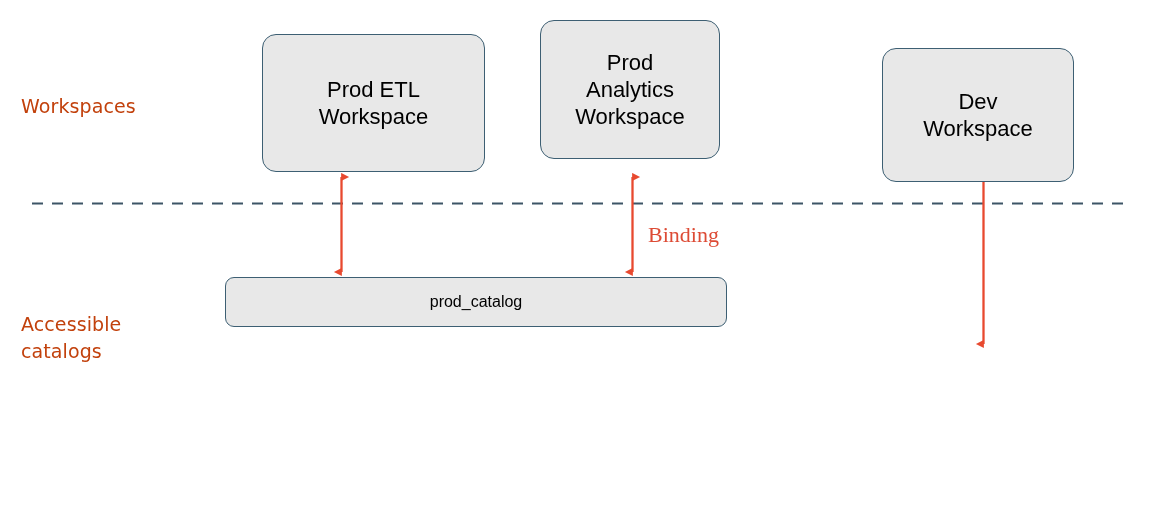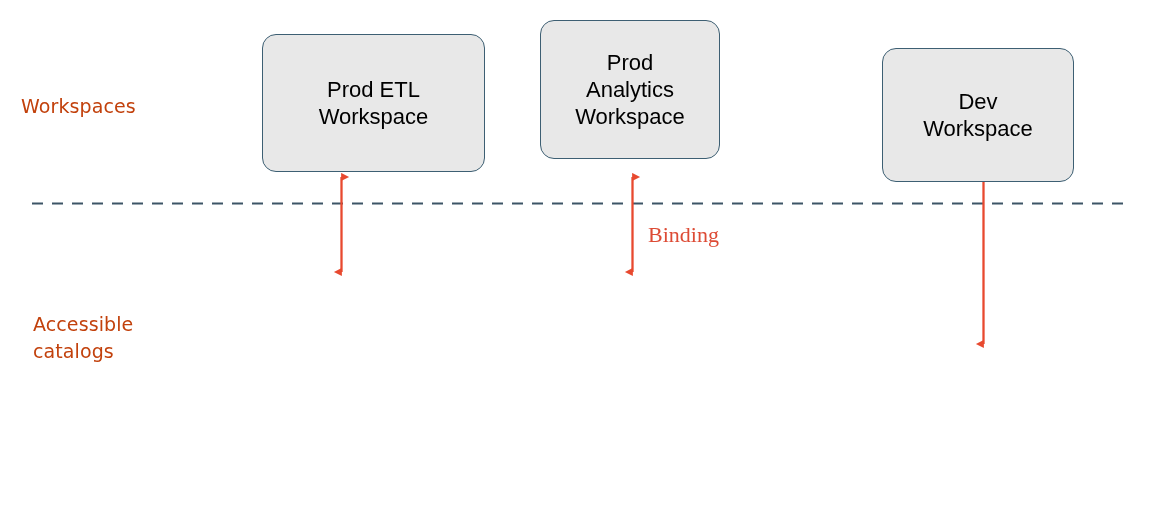--- a/index.html
+++ b/index.html
@@ -37,21 +37,21 @@
   .row-label {
     position: absolute;
     color: #c2410c;
     font-family: "DejaVu Sans", sans-serif;
     font-size: 19px;
     line-height: 27px;
     letter-spacing: 0.1px;
     white-space: pre-line;
   }
   #label-workspaces { left: 21px; top: 93px; }
-  #label-catalogs   { left: 21px; top: 311px; margin-left: 12px; }
+  #label-catalogs   { left: 21px; top: 311px; }
 
   
   .node {
     position: absolute;
     box-sizing: border-box;
     background: #e8e8e8;
     border: 1.6px solid #3d5f73;
     border-radius: 14px;
     display: flex;
     align-items: center;
@@ -141,17 +141,20 @@
     <span class="node-text">Prod
 Analytics
 Workspace</span>
   </div>
 
   <div class="node workspace-node" id="node-dev-workspace">
     <span class="node-text">Dev
 Workspace</span>
   </div>
 
+  <div class="node catalog-node" id="node-prod-catalog">
+    <span class="node-text">prod_catalog</span>
+  </div>
 
 
   <div id="binding-label">Binding</div>
 
 </div>
 
 </body></html>

